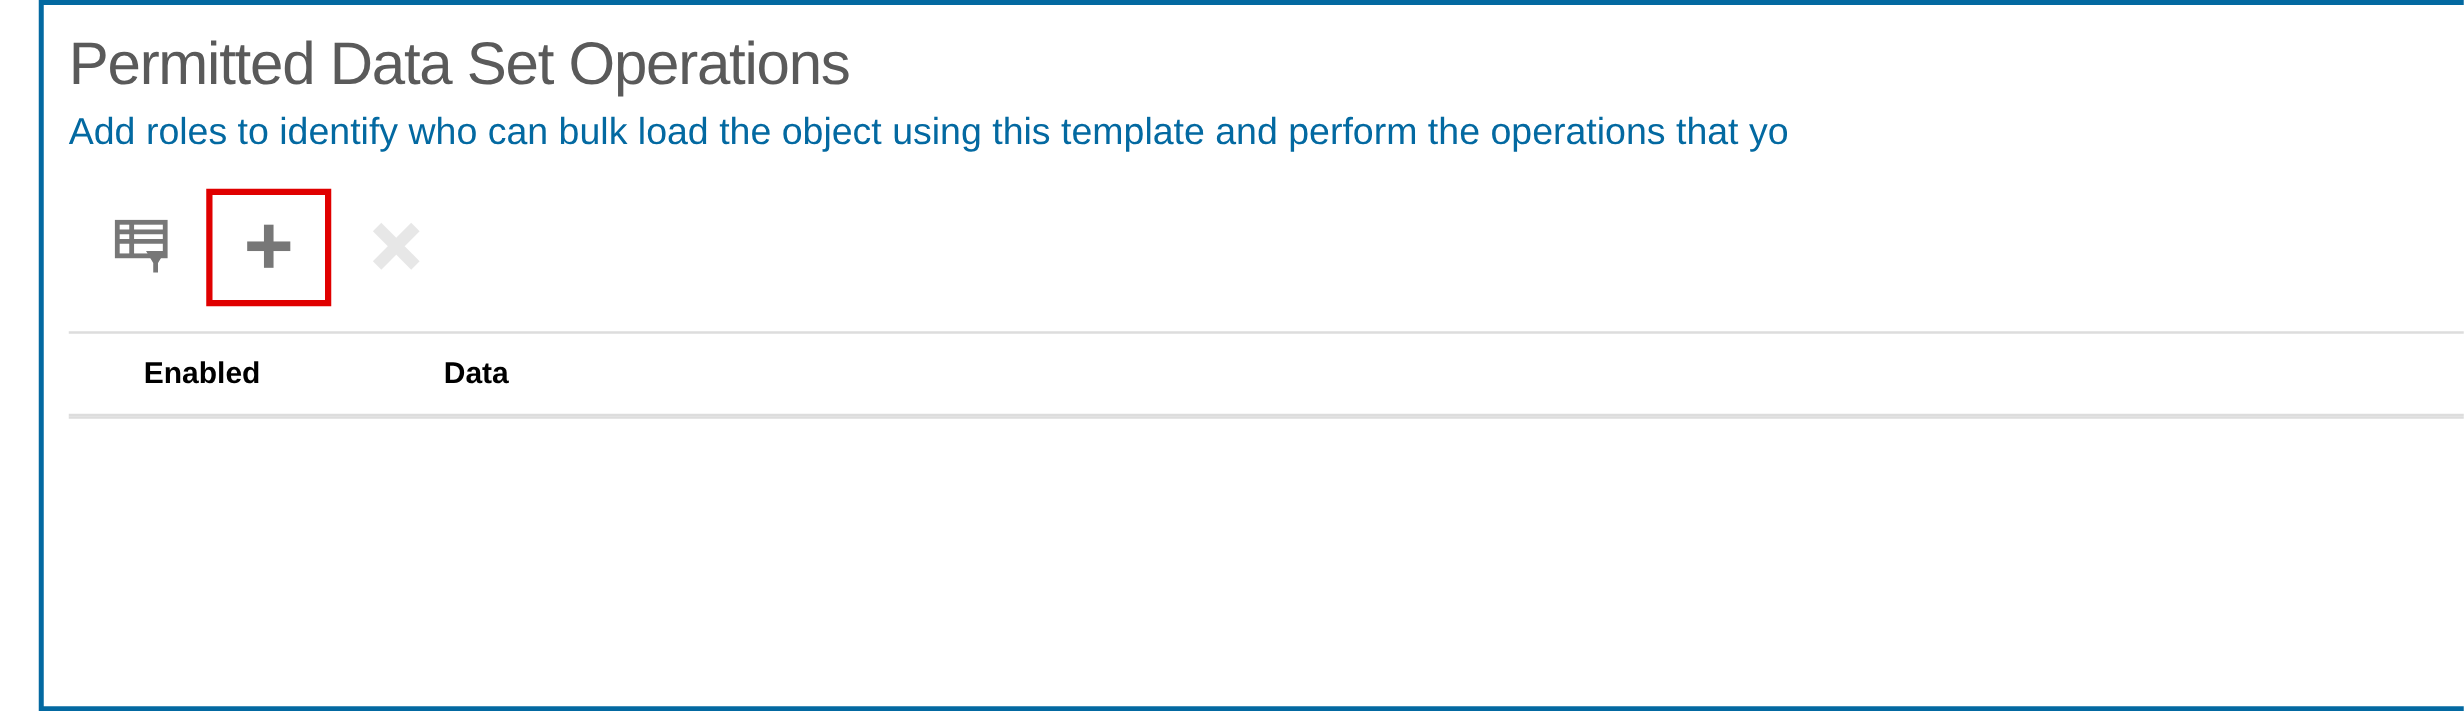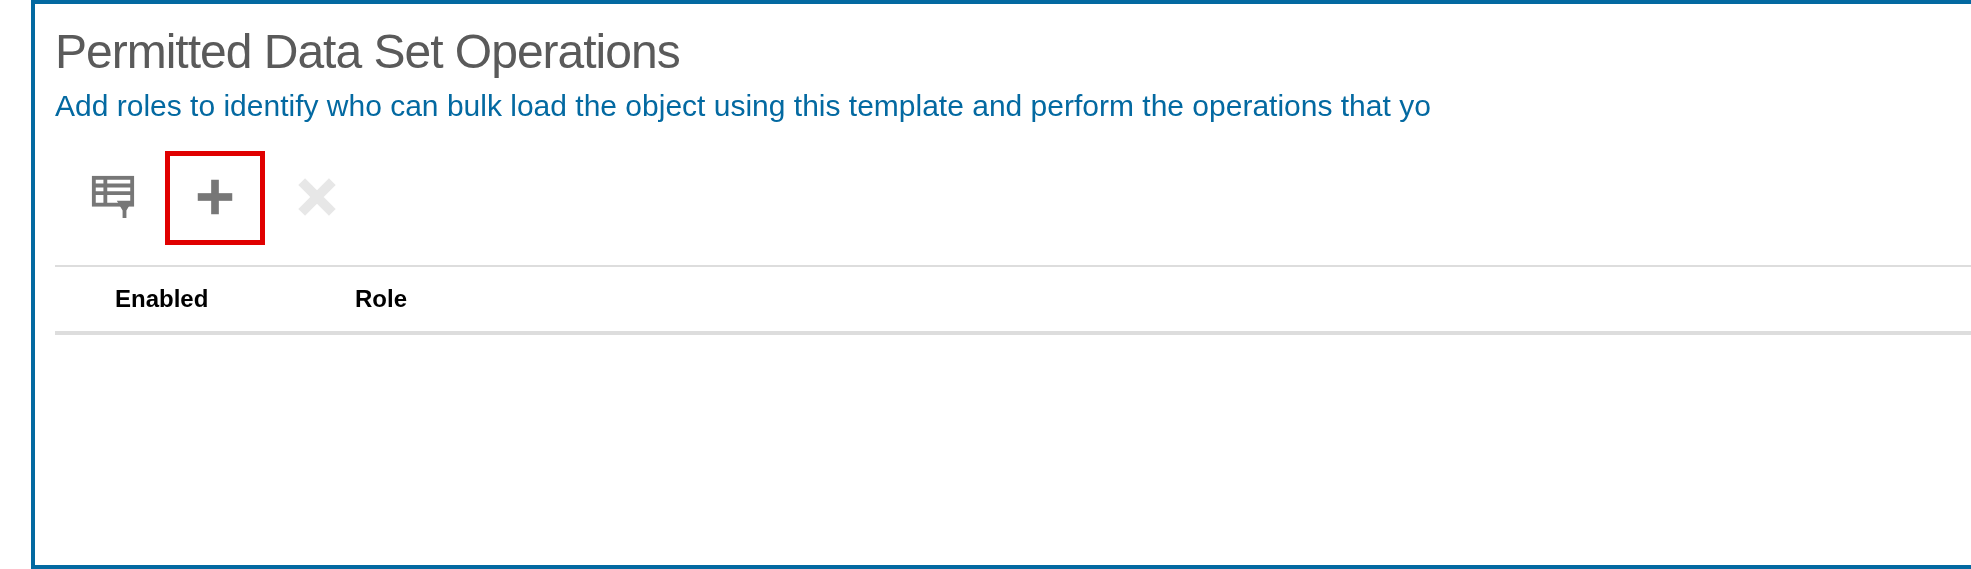--- a/index.html
+++ b/index.html
@@ -120,16 +120,16 @@
         <svg viewBox="0 0 24 24">
           <path d="M4 4 L20 20 M20 4 L4 20" stroke="#d8d8d8" stroke-width="5" stroke-linecap="butt"></path>
         </svg>
       </span>
     </button>
   </div>
 
   <div class="table-wrap">
     <div class="table-header">
       <div class="th col-enabled">Enabled</div>
-      <div class="th col-role">Role</div>
+      <div class="th col-role">Data</div>
     </div>
   </div>
 </div>
 
 </body></html>

